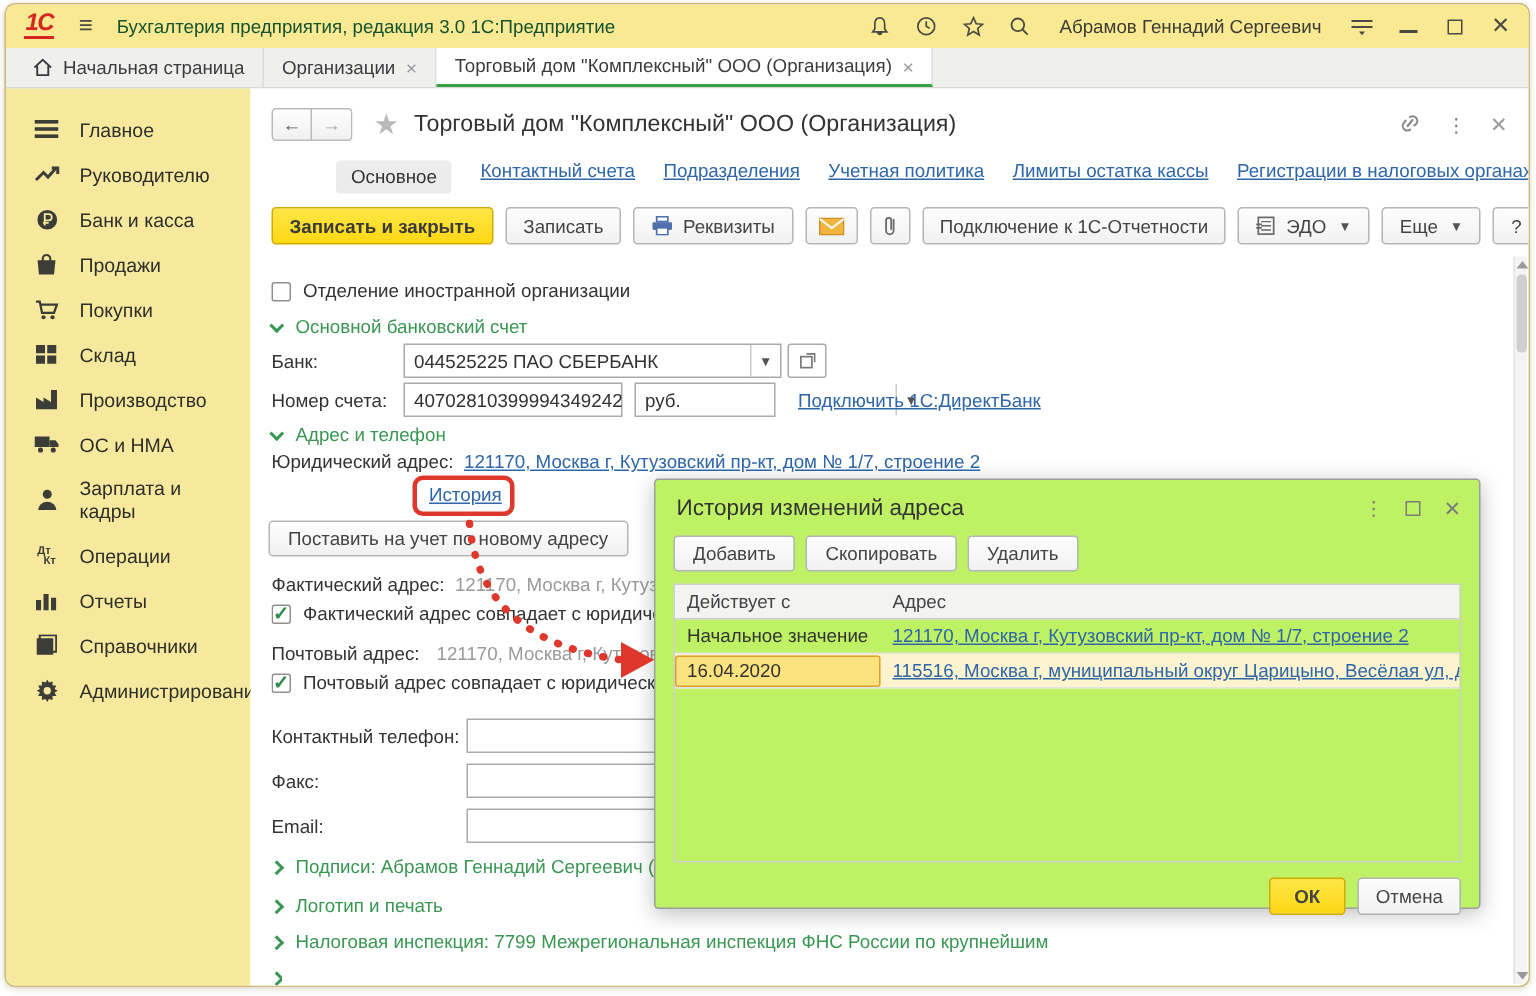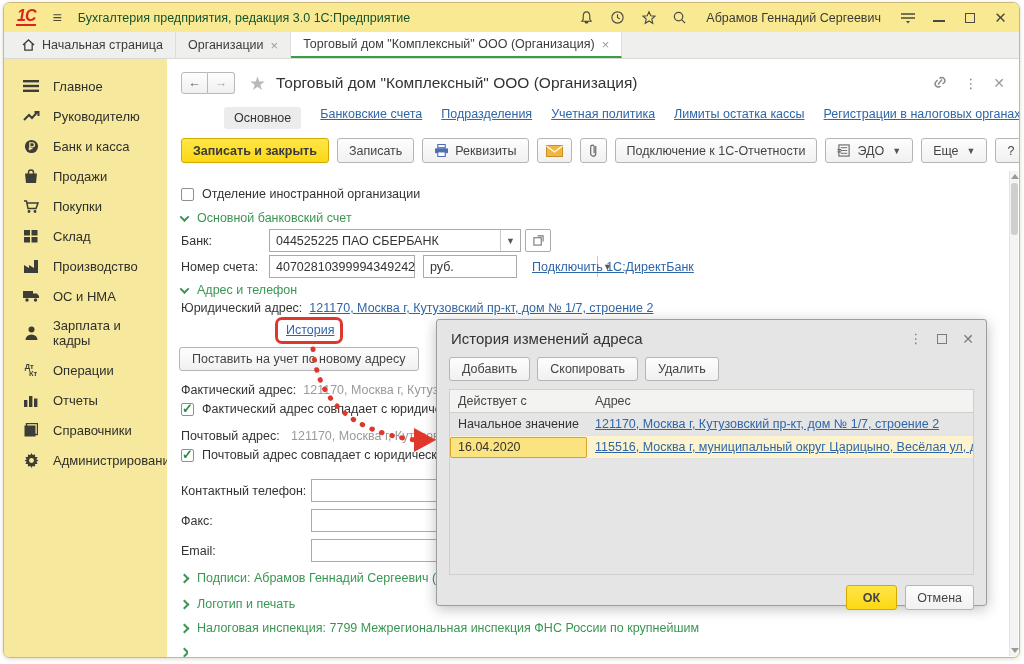--- a/index.html
+++ b/index.html
@@ -67,21 +67,21 @@
   .cb { width:13px; height:13px; border:1px solid #8f8f8f; border-radius:2px; background:#fff; display:inline-block; position:relative; flex:none; }
   .cb.checked::after { content:"✓"; position:absolute; left:0px; top:-3px; color:#2e8b46; font-size:13px; font-weight:bold; }
   .field { height:23px; border:1px solid #aaa; background:#fff; display:flex; align-items:center; }
   .field input { border:none; outline:none; flex:1; height:100%; padding:0 6px; font:inherit; color:#333; background:transparent; }
   .dd { width:20px; height:100%; border-left:1px solid #c9c9c9; display:flex; align-items:center; justify-content:center; color:#555; font-size:9px; cursor:pointer; flex:none; }
   .openbtn { width:26px; height:23px; border:1px solid #aaa; border-radius:2px; margin-left:4px; display:flex; align-items:center; justify-content:center; cursor:pointer; background:#fff; }
   .gray { color:#9a9a9a; }
   .stdbtn { height:24px; border:1px solid #b5b5b5; border-radius:3px; background:linear-gradient(#fdfdfd,#f1f1f1); padding:0 12px; display:inline-flex; align-items:center; color:#444; cursor:pointer; }
 
   
-  .dialog { position:absolute; left:269px; top:260px; width:551px; height:287px; background:#e5e5e5; border:1px solid #9d9d9d; border-radius:3px; box-shadow:0 3px 14px rgba(0,0,0,.25); z-index:20; }
+  .dialog { position:absolute; left:269px; top:260px; width:551px; height:287px; background:#bef264; border:1px solid #9d9d9d; border-radius:3px; box-shadow:0 3px 14px rgba(0,0,0,.25); z-index:20; }
   .dlg-head { display:flex; align-items:center; padding:10px 12px 6px 14px; }
   .dlg-title { font-size:15px; color:#333; }
   .dlg-icons { margin-left:auto; display:flex; align-items:center; gap:15px; color:#7c7c7c; }
   .dlg-btns { display:flex; gap:7px; padding:4px 12px 8px 12px; }
   .dlg-table { margin:0 12px; border:1px solid #cfcfcf; height:186px; overflow:hidden; }
   .trow { display:flex; border-bottom:1px solid #e3e3e3; height:23px; align-items:center; }
   .trow.head { background:#f3f3f1; border-bottom:1px solid #cfcfcf; color:#444; }
   .tc1 { width:137px; padding:0 8px; flex:none; white-space:nowrap; overflow:hidden; }
   .tc2 { flex:1; padding:0 8px; white-space:nowrap; overflow:hidden; }
   .trow.sel { background:#fdf4cf; }
@@ -305,21 +305,21 @@
           <span><svg width="16" height="14" viewBox="0 0 16 14">
                 <path d="M6 9.5 L10 4.5 M7.5 3.5 a3 3 0 0 1 4.5 0 a3 3 0 0 1 0 4.2 L10.5 9 M5.5 5 L4 6.8 a3 3 0 0 0 0 4.2 a3 3 0 0 0 4.5 0" fill="none" stroke="#8a8a8a" stroke-width="1.4"></path>
               </svg></span>
           <span class="dots">⋮</span>
           <span class="pg-x">✕</span>
         </span>
       </div>
 
       <div class="secnav">
         <span class="active">Основное</span>
-        <a class="lnk">Банковские счета</a>
+        <a class="lnk">Контактный счета</a>
         <a class="lnk">Подразделения</a>
         <a class="lnk">Учетная политика</a>
         <a class="lnk">Лимиты остатка кассы</a>
         <a class="lnk">Регистрации в налоговых органах</a>
       </div>
 
       <div class="cmdbar">
         <span class="btn primary">Записать и закрыть</span>
         <span class="btn">Записать</span>
         <span class="btn">

